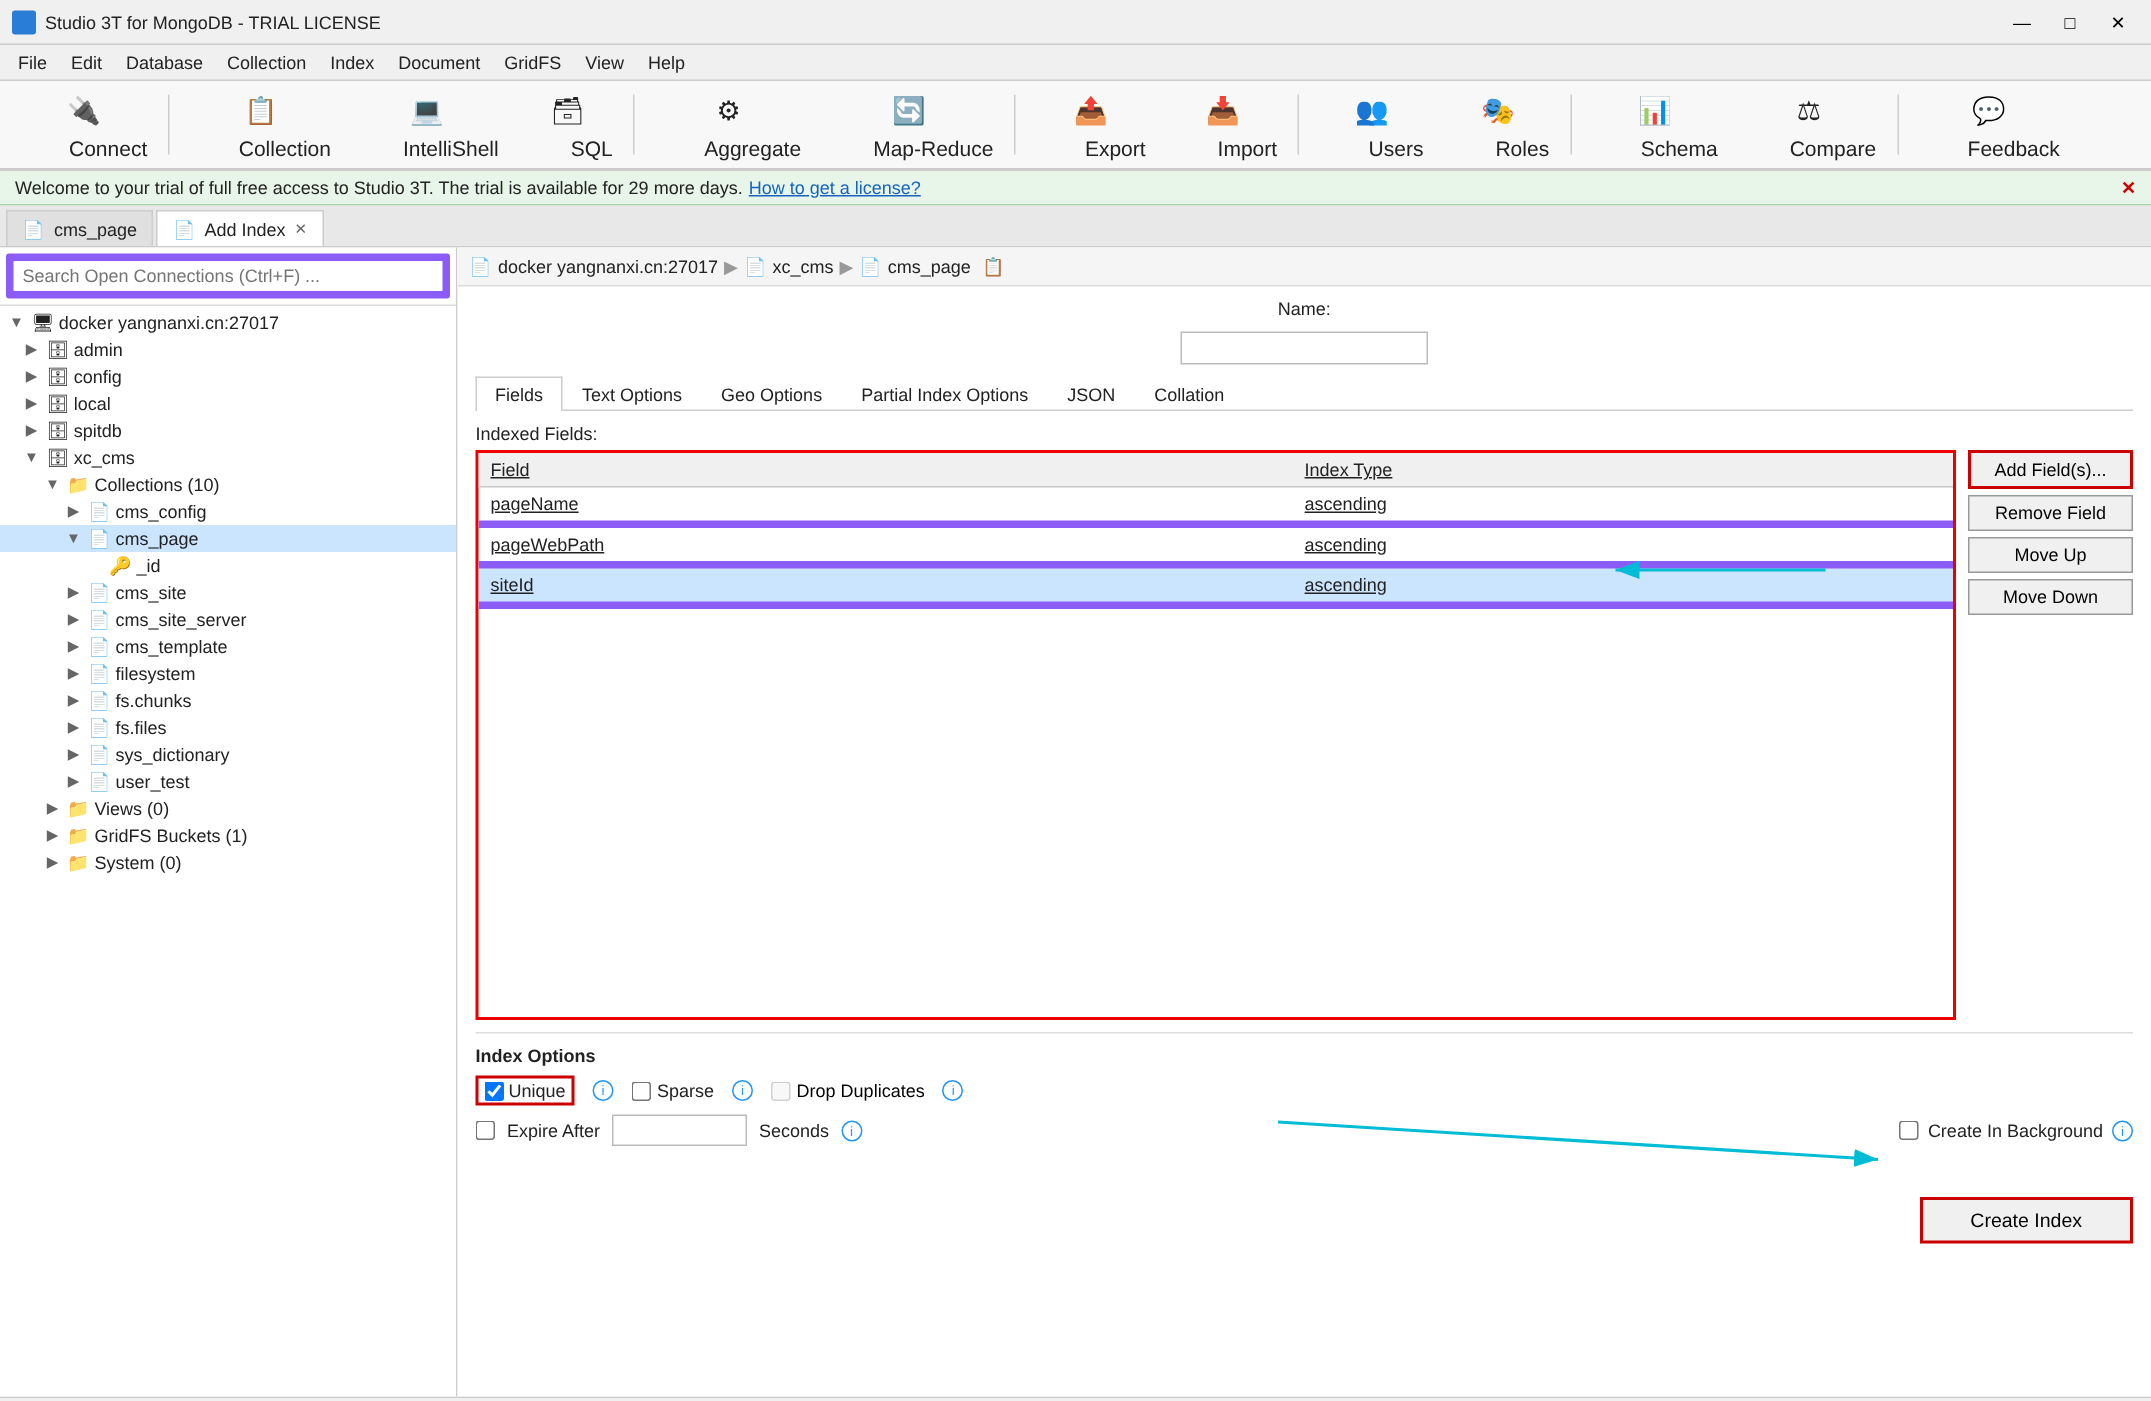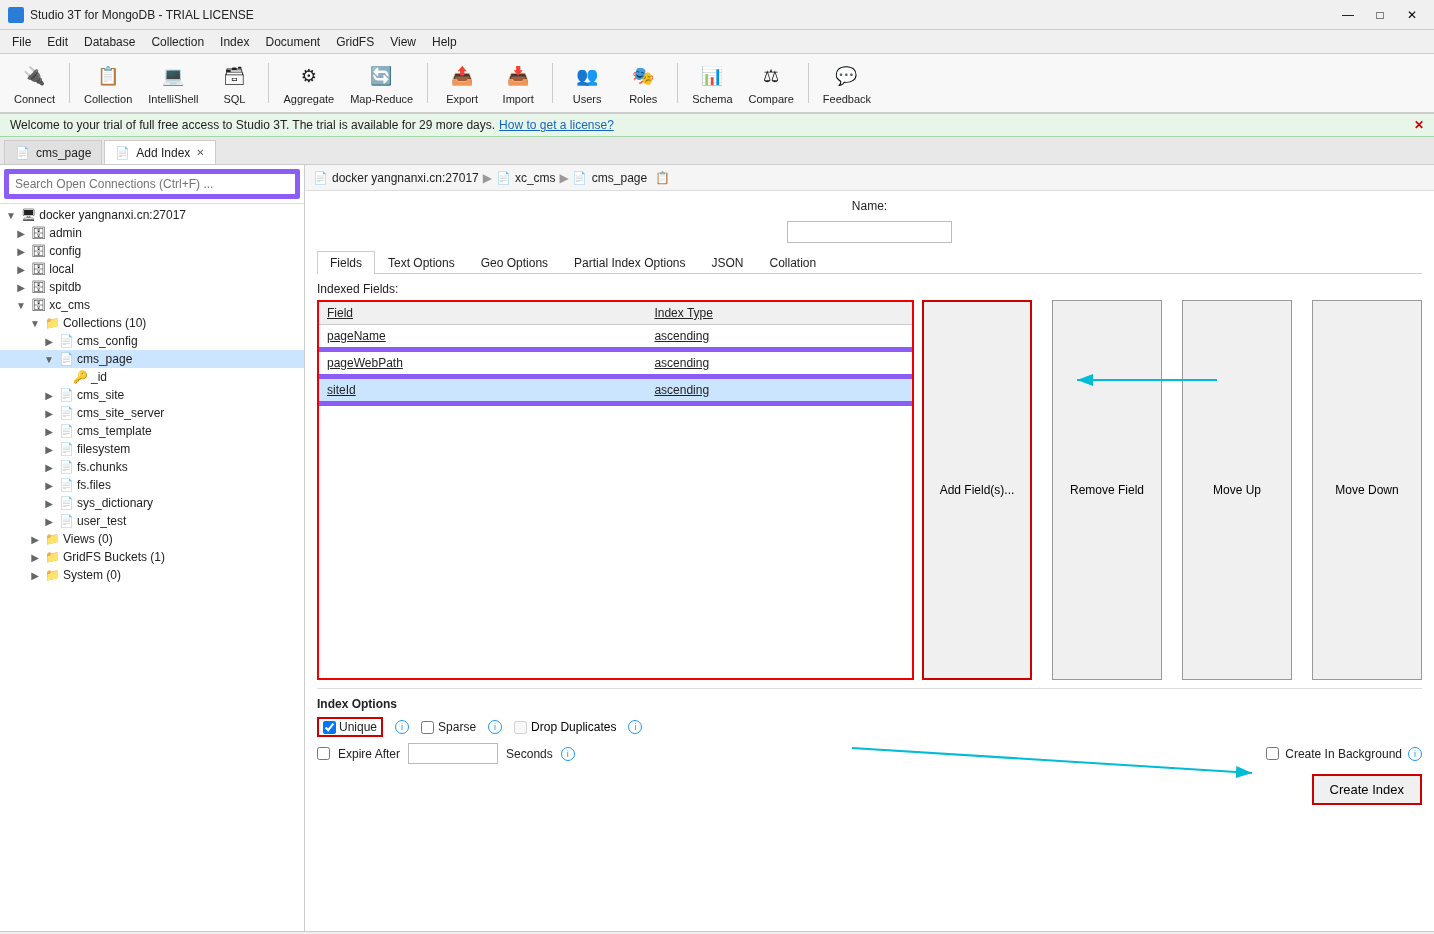--- a/index.html
+++ b/index.html
@@ -57,21 +57,21 @@
       gap: 3px;
     }
     .toolbar-icon {
       width: 28px;
       height: 28px;
       display: flex;
       align-items: center;
       justify-content: center;
       font-size: 18px;
     }
-    .toolbar-label { font-size: 11px; white-space: nowrap; }
+    .toolbar-label { font-size: 14px; white-space: nowrap; margin-left: 32px; }
     .toolbar-sep { width: 1px; height: 40px; background: #ccc; margin: 0 4px; }
 
     
     #trial-banner {
       background: #e8f5e9;
       border-bottom: 1px solid #a5d6a7;
       padding: 4px 10px;
       font-size: 12px;
       display: flex;
       align-items: center;
@@ -246,21 +246,22 @@
       font-weight: normal;
     }
     .fields-table td {
       padding: 4px 8px;
       border-bottom: 5px solid #8b5cf6;
     }
     .fields-table tr.selected td { background: #cce5ff; }
 
     .action-buttons {
       display: flex;
-      gap: 20px;
+      flex-direction: column;
+      gap: 4px;
       padding-top: 0;
     }
     .action-btn {
       padding: 4px 10px;
       border: 1px solid #999;
       background: #f0f0f0;
       cursor: pointer;
       font-size: 12px;
       white-space: nowrap;
       min-width: 110px;
@@ -333,26 +334,27 @@
       justify-content: space-between;
     }
 
     
     .create-index-row {
       display: flex;
       justify-content: flex-end;
       padding: 6px 0 0 0;
     }
     .create-index-btn {
-      padding: 6px 16px;
+      padding: 6px 32px;
       border: 2px solid #c00;
       background: #f0f0f0;
       cursor: pointer;
       font-size: 13px;
       font-weight: 500;
+      margin-top: 24px;
     }
 
     
     #arrow-overlay {
       position: absolute;
       top: 0;
       left: 0;
       width: 100%;
       height: 100%;
       pointer-events: none;

